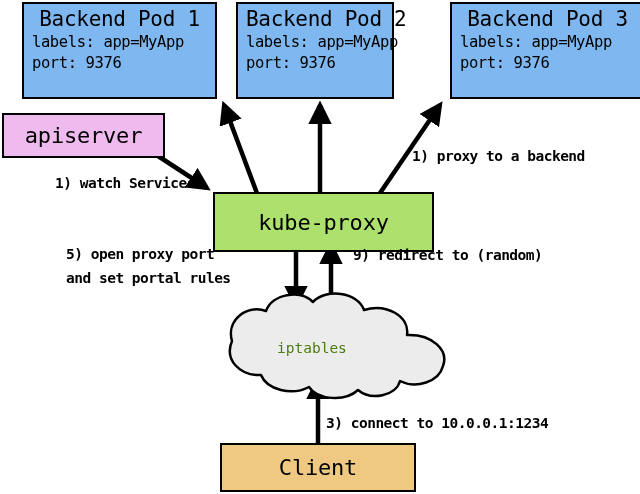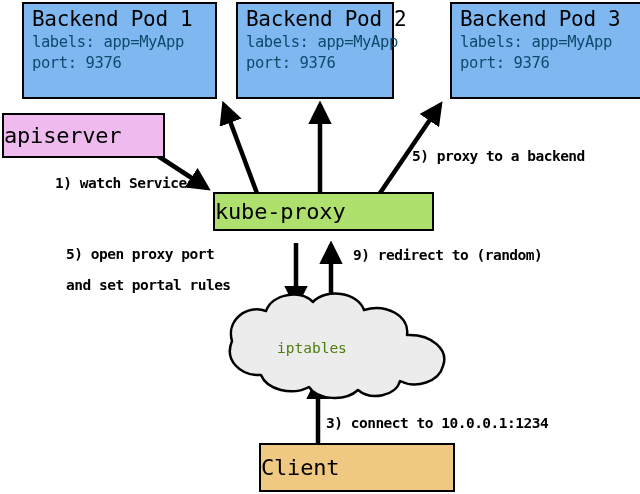--- a/index.html
+++ b/index.html
@@ -31,33 +31,34 @@
   .pod-box {
     padding: 2px 8px 0 8px;
   }
   .pod-title {
     font-family: "DejaVu Sans Mono", monospace;
     font-size: 21px;
     line-height: 26px;
     color: #000000;
     white-space: nowrap;
     letter-spacing: -0.3px;
+    text-align: center;
   }
   .pod-line {
     font-family: "DejaVu Sans Mono", monospace;
     font-size: 15.5px;
     line-height: 21px;
-    color: #0c4a6e;
+    color: #000000;
     white-space: nowrap;
     letter-spacing: -0.4px;
   }
   .center-box {
     display: flex;
     align-items: center;
-    justify-content: flex-start;
+    justify-content: center;
   }
   .center-box-label {
     font-family: "DejaVu Sans Mono", monospace;
     font-size: 22px;
     color: #000000;
     white-space: nowrap;
     letter-spacing: -0.2px;
   }
   .annot {
     position: absolute;
@@ -149,34 +150,34 @@
   <div class="node pod-box" style="left:450px; top:2px; width:195px; height:97px; background:#7FB8F0;">
     <div class="pod-title">Backend Pod 3</div>
     <div class="pod-line">labels: app=MyApp</div>
     <div class="pod-line">port: 9376</div>
   </div>
 
   <div class="node center-box" style="left:2px; top:113px; width:163px; height:45px; background:#EFBBEF;">
     <span class="center-box-label">apiserver</span>
   </div>
 
-  <div class="node center-box" style="left:213px; top:192px; width:221px; height:39px; background:#AEE06E;">
+  <div class="node center-box" style="left:213px; top:192px; width:221px; height:60px; background:#AEE06E;">
     <span class="center-box-label">kube-proxy</span>
   </div>
 
   <div class="cloud-label" style="left:277px; top:340px;">iptables</div>
 
-  <div class="node center-box" style="left:220px; top:443px; width:196px; height:49px; background:#EFC982;margin-left:39px;">
+  <div class="node center-box" style="left:220px; top:443px; width:196px; height:49px; background:#EFC982;">
     <span class="center-box-label">Client</span>
   </div>
 
   <div class="annot" style="left:14px; top:172px;margin-left:41px;">1) watch Services</div>
 
   <div class="annot" style="left:66px; top:243px;">5) open proxy port</div>
-  <div class="annot" style="left:66px; top:274px;">and set portal rules</div>
+  <div class="annot" style="left:66px; top:267px;">and set portal rules</div>
 
   <div class="annot" style="left:326px; top:412px;">3) connect to 10.0.0.1:1234</div>
 
   <div class="annot" style="left:353px; top:244px;">9) redirect to (random)</div>
 
-  <div class="annot" style="left:412px; top:145px;">5) proxy to a backend</div>
+  <div class="annot" style="left:412px; top:145px;">1) proxy to a backend</div>
 
 </div>
 
 </body></html>

